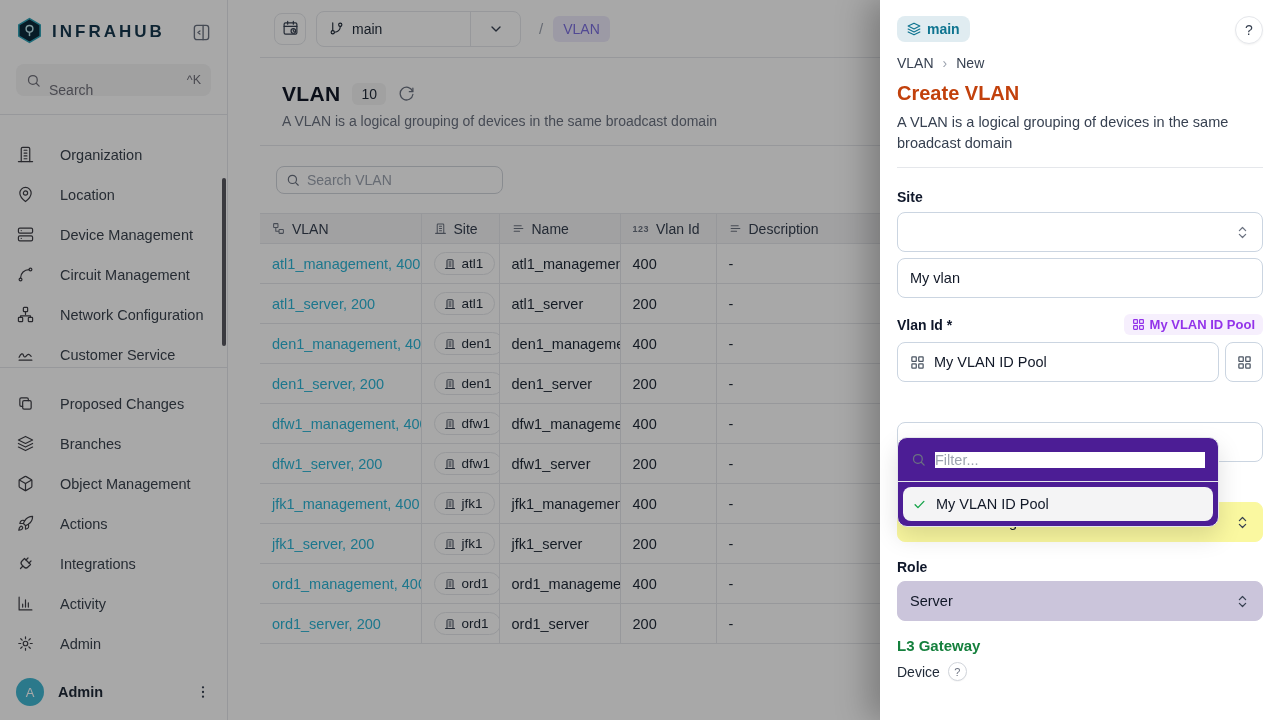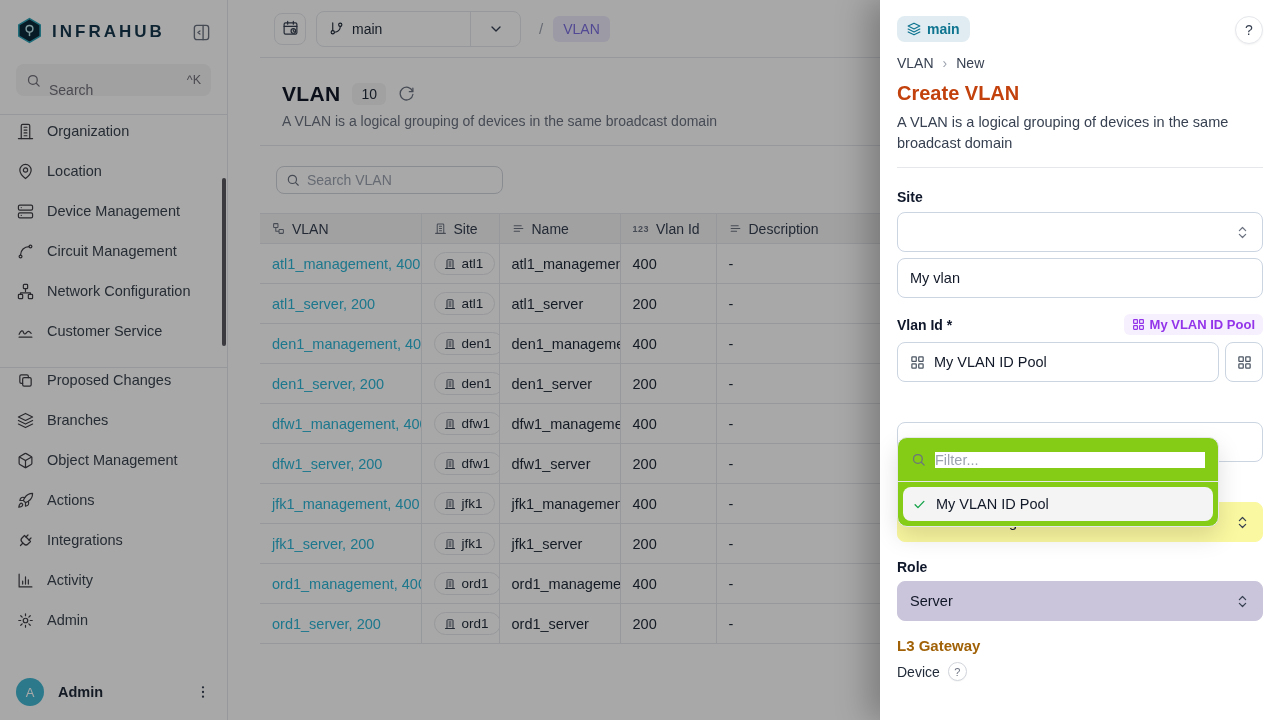--- a/index.html
+++ b/index.html
@@ -10,21 +10,21 @@
   .sidebar { position:absolute; left:0; top:0; width:228px; height:720px; background:#fff; border-right:1px solid #e5e7eb; z-index:10; }
   .logo-row { display:flex; align-items:center; height:64px; padding:0 16px; }
   .logo-hex { flex:none; }
   .logo-text { font-size:17px; font-weight:bold; letter-spacing:3px; color:#16384e; margin-left:9px; flex:1; }
   .collapse-btn { color:#6b7280; display:flex; align-items:center; cursor:pointer; }
   .search-box { margin:0 16px; height:32px; background:#f4f4f5; border-radius:8px; display:flex; align-items:center; padding:0 10px; gap:8px; color:#71717a; }
   .search-box .ph { flex:1; font-size:14px;margin-top:20px; }
   .search-box .kbd { font-size:12.5px; color:#71717a; }
   .side-div { border-top:1px solid #e5e7eb; margin:18px 0 8px 0; }
   .side-div2 { border-top:1px solid #e5e7eb; margin:4px 0; }
-  .nav-item { display:flex; align-items:flex-start; gap:13px; height:40px; padding:0 17px; font-size:14.5px; color:#3c4550; cursor:pointer; }
+  .nav-item { display:flex; align-items:flex-end; gap:26px; height:40px; padding:0 17px; font-size:14.5px; color:#3c4550; cursor:pointer; }
   .nav-item .nico { color:#3f3f46; display:flex; }
   .user-row { position:absolute; left:0; bottom:14px; width:100%; display:flex; align-items:center; padding:0 16px; gap:14px; }
   .avatar { width:28px; height:28px; border-radius:50%; background:#42b8d3; color:#fff; font-size:13px; display:flex; align-items:center; justify-content:center; }
   .user-name { flex:1; font-size:14.5px; font-weight:600; color:#1f2937; }
   .kebab { color:#374151; display:flex; cursor:pointer; }
   .side-scrollbar { position:absolute; right:1px; top:178px; width:4px; height:168px; background:#585860; border-radius:2px; }
 
   
   .main { position:absolute; left:260px; top:0; width:620px; height:720px; background:#fff; }
   .main-header { height:58px; border-bottom:1px solid #e5e7eb; display:flex; align-items:center; padding:0 14px; gap:10px; }
@@ -75,30 +75,30 @@
   .f-hint { font-size:13px; font-style:italic; font-weight:400; color:#6b7280; margin-left:6px; }
   .f-input, .f-select { height:40px; border:1px solid #cbd5e1; border-radius:8px; width:100%; display:flex; align-items:center; padding:0 12px; font-size:14.5px; color:#111827; background:#fff; }
   .f-input input { border:none; outline:none; width:100%; font-size:14.5px; font-family:inherit; color:#111827; background:transparent; }
   .f-select { justify-content:space-between; cursor:pointer; }
   .updown { color:#6b7280; display:flex; }
   .label-row { display:flex; align-items:center; justify-content:space-between; }
   .pool-badge { display:inline-flex; align-items:center; gap:5px; background:#f6effd; color:#9333ea; font-size:13px; font-weight:600; border-radius:6px; padding:3px 8px; }
   .vlanid-row { display:flex; gap:6px; }
   .vlanid-input { flex:1; display:flex; align-items:center; gap:9px; height:40px; border:1px solid #cbd5e1; border-radius:8px; padding:0 12px; font-size:14.5px; color:#111827; }
   .pool-btn { width:38px; height:40px; border:1px solid #cbd5e1; border-radius:8px; background:#fff; display:flex; align-items:center; justify-content:center; color:#4b5563; cursor:pointer; }
-  .dropdown { position:absolute; left:17px; top:248px; width:322px; background:#84cc16; border:1px solid #e5e7eb; border-radius:10px; box-shadow:0 10px 25px rgba(0,0,0,.13); z-index:5; }
+  .dropdown { position:absolute; left:17px; top:248px; width:322px; background:#4c1d95; border:1px solid #e5e7eb; border-radius:10px; box-shadow:0 10px 25px rgba(0,0,0,.13); z-index:5; }
   .dd-filter { display:flex; align-items:center; gap:9px; height:44px; padding:0 13px; border-bottom:1px solid #e5e7eb; color:#6b7280; }
   .dd-filter input { border:none; outline:none; flex:1; font-size:14.5px; font-family:inherit; color:#111827; }
   .dd-filter input::placeholder { color:#9ca3af; }
   .dd-opt { margin:5px; height:34px; background:#f4f4f5; border-radius:8px; display:flex; align-items:center; gap:9px; padding:0 9px; font-size:14.5px; color:#111827; cursor:pointer; }
   .dd-check { color:#16a34a; display:flex; }
   .sel-status { background:#faf8a0; border-color:#faf8a0;padding-left:40px; }
   .sel-role { background:#cbc5db; border-color:#cbc5db; }
   .sel-dark-chev { color:#374151; }
-  .l3-head { font-size:15px; font-weight:600; color:#a16207; }
+  .l3-head { font-size:15px; font-weight:600; color:#15803d; }
   .device-row { display:flex; align-items:center; gap:8px; margin-top:8px; }
   .device-label { font-size:14px; color:#1f2937; }
   .q-badge { width:19px; height:19px; border-radius:50%; border:1px solid #d1d5db; background:#fff; color:#6b7280; font-size:11px; display:flex; align-items:center; justify-content:center; box-shadow:0 1px 1px rgba(0,0,0,.04); cursor:pointer; }
   .mt21{margin-top:21px}.mt17{margin-top:17px}.mt16{margin-top:16px}.mt7{margin-top:7px}.mt6{margin-top:6px}
   .spacer40{height:40px}
 </style>
 </head>
 <body>
 
 <div class="app">

